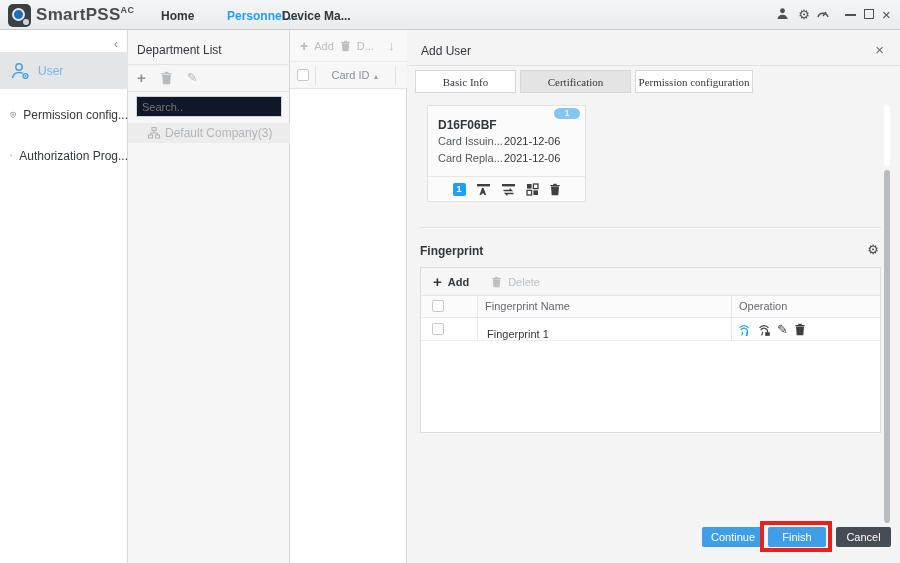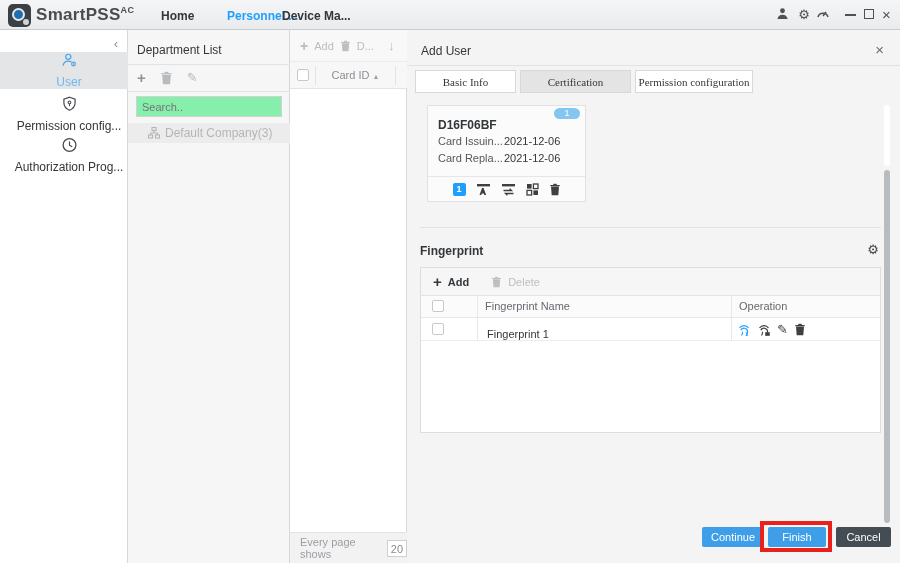--- a/index.html
+++ b/index.html
@@ -17,33 +17,33 @@
   .nav-item { position:absolute; top:9px; font-size:12px; font-weight:bold; color:#33373a; cursor:default; }
   .nav-item.active { color:#1e9fff;padding-left:12px; }
   .tb-icon { position:absolute; top:7px; width:16px; height:16px; color:#4d5256; font-size:13px; text-align:center; line-height:16px; }
   .win-min { position:absolute; top:14px; width:11px; height:2px; background:#4d5256; }
   .win-max { position:absolute; top:9px; width:10px; height:10px; border:1.6px solid #4d5256; }
   .win-close { position:absolute; top:5px; font-size:15px; color:#4d5256; line-height:20px; }
 
   
   .sidebar { position:absolute; left:0; top:30px; width:128px; height:533px; background:#fff; border-right:1px solid #d8d8d8; }
   .collapse { position:absolute; right:9px; top:6px; color:#8a8f94; font-size:13px; }
-  .side-item { position:absolute; left:0; width:128px; height:37px; display:flex; align-items:center; padding-left:10px; gap:7px;flex-direction:column; }
+  .side-item { position:absolute; left:0; width:128px; height:37px; display:flex; align-items:center; padding-left:10px; gap:7px; }
   .side-item.active { background:#e4e5e6; }
   .side-label { font-size:12px; color:#33373a; white-space:nowrap; }
   .side-item.active .side-label { color:#6fb9ef; }
   svg.icon { display:block; }
 
   
   .dept { position:absolute; left:128px; top:30px; width:162px; height:533px; background:#f6f6f7; border-right:1px solid #d8d8d8; }
   .dept-title { position:absolute; left:9px; top:13px; font-size:12px; color:#33373a; }
   .dept-sep1 { position:absolute; left:0; top:34px; width:162px; height:1px; background:#e2e2e2; }
   .dept-toolbar { position:absolute; left:9px; top:40px; display:flex; gap:14px; align-items:center; }
   .dept-sep2 { position:absolute; left:0; top:61px; width:162px; height:1px; background:#e2e2e2; }
-  .search-box { position:absolute; left:8px; top:66px; width:146px; height:21px; background:#86efac; border:1px solid #d2d2d2; display:flex; align-items:center; }
+  .search-box { position:absolute; left:8px; top:66px; width:146px; height:21px; background:#0f172a; border:1px solid #d2d2d2; display:flex; align-items:center; }
   .search-box input { flex:1; border:none; outline:none; background:transparent; font-size:11px; color:#777; padding:0 5px; font-family:"Liberation Sans",sans-serif; }
   .tree-row { position:absolute; left:0; top:93px; width:162px; height:20px; background:#ececec; display:flex; align-items:center; padding-left:20px; gap:5px; }
   .tree-label { font-size:12px; color:#b3b6b9; }
 
   
   .userlist { position:absolute; left:290px; top:30px; width:117px; height:533px; background:#fff; border-right:1px solid #d8d8d8; }
   .ul-toolbar { position:absolute; left:0; top:0; width:117px; height:32px; background:#f8f8f8; display:flex; align-items:center; padding-left:10px; gap:6px; border-bottom:1px solid #ececec; }
   .ul-tb-label { font-size:11px; color:#b9bdc1; }
   .ul-header { position:absolute; left:0; top:32px; width:117px; height:27px; background:#f7f7f8; border-bottom:1px solid #e3e3e3; }
   .ul-header .vline { position:absolute; top:4px; width:1px; height:19px; background:#e3e3e3; }
@@ -202,24 +202,20 @@
       <span style="font-size:13px; font-weight:bold; color:#b9bdc1; margin-left:8px;">↓</span>
     </div>
     <div class="ul-header">
       <div class="checkbox" style="position:absolute; left:7px; top:7px;"></div>
       <div class="vline" style="left:25px;"></div>
       <div style="position:absolute; left:28px; top:7px; width:75px; text-align:center; font-size:11px; color:#8a8e92;">
         <span>Card ID</span>
         <span style="font-size:7px; color:#9aa2aa;">▲</span>
       </div>
       <div class="vline" style="left:105px;"></div>
-    </div>
-    <div class="ul-footer">
-      <span class="ul-footer-label">Every page shows</span>
-      <div class="pagesize-box">20</div>
     </div>
   </div>
 
   <div class="adduser">
     <div class="au-title">Add User</div>
     <div class="au-close">×</div>
     <div class="au-sep"></div>
 
     <div class="au-tab" style="left:8px; width:101px;">Basic Info</div>
     <div class="au-tab active" style="left:113px; width:111px;">Certification</div>

